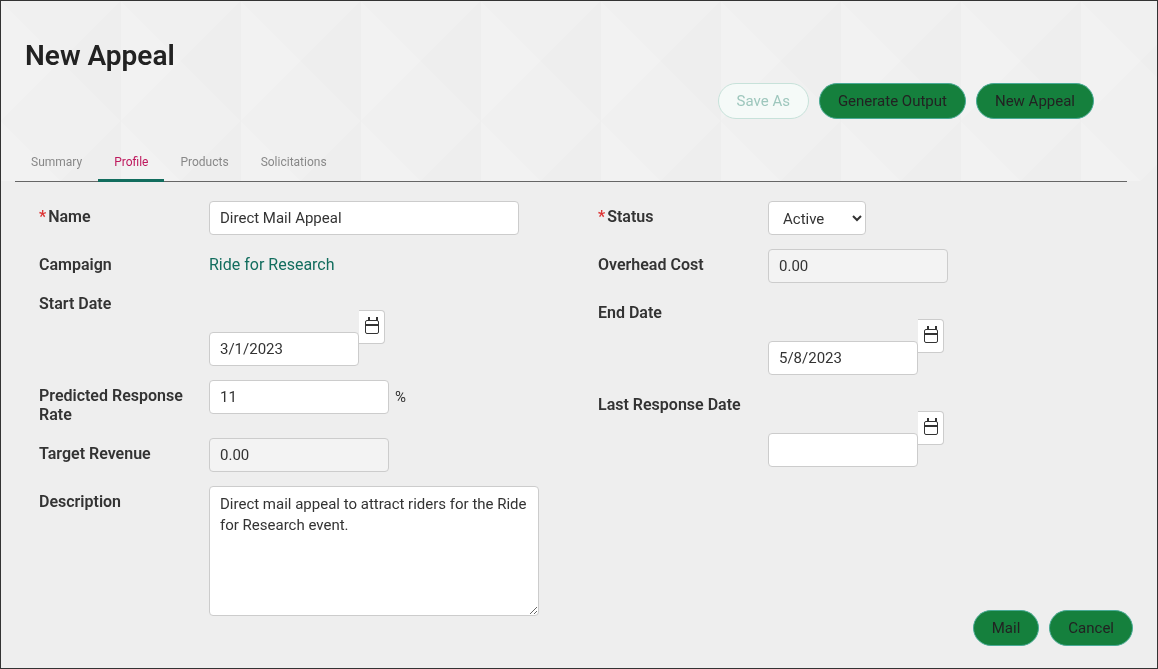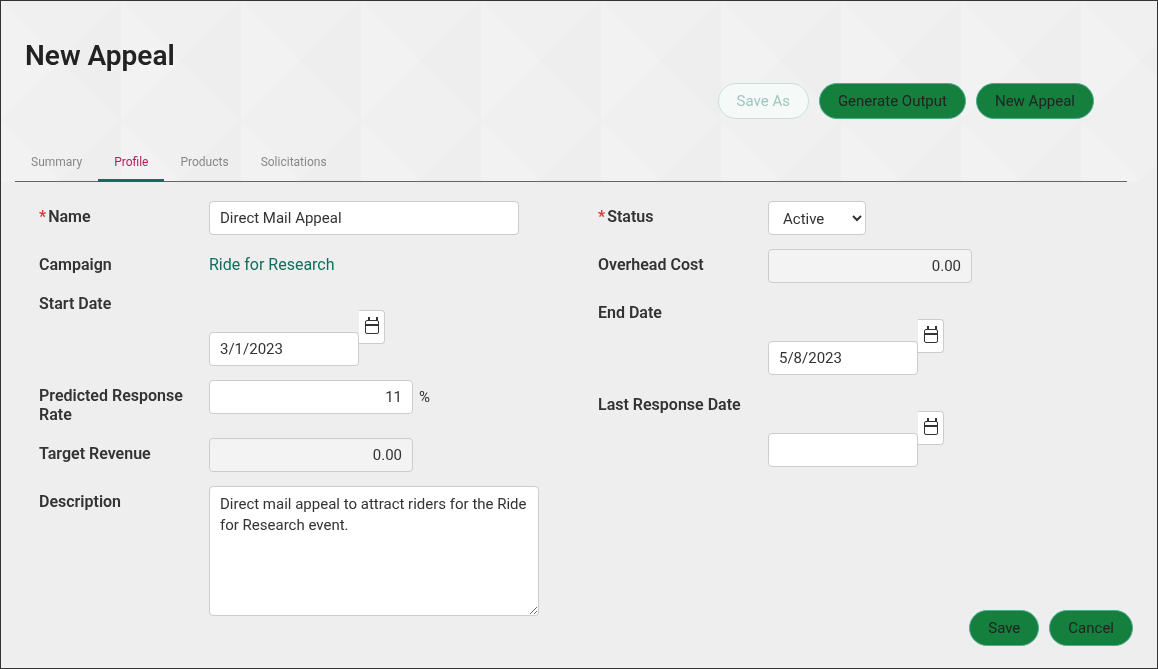--- a/index.html
+++ b/index.html
@@ -119,21 +119,21 @@
       font-family: inherit;
       font-size: 15px;
       padding: 7px 10px;
       border: 1px solid #ccc;
       border-radius: 4px;
       background: #fff;
       color: #333;
     }
     .input-wide { width: 310px; }
     .input-date { width: 150px; border-radius: 4px 0 0 4px; border-right: none; margin-top: 44px; }
-    .input-num { width: 204px; text-align: right; }
+    .input-num { width: 180px; text-align: left; }
     .input-num.readonly { background: #f3f3f3; }
     .date-btn {
       width: 26px; height: 34px;
       border: 1px solid #ccc;
       border-left: none;
       border-radius: 0 4px 4px 0;
       background: #fff;
       display: flex; align-items: center; justify-content: center;
       cursor: pointer;
       margin-left: -6px;
@@ -286,15 +286,15 @@
         <div class="date-btn">
           <div class="cal-icon"></div>
         </div>
       </div>
     </div>
 
   </div>
 </div>
 
 <div class="footer-actions">
-  <button class="btn-outlined">Save</button>
+  <button class="btn-outlined">Mail</button>
   <button class="btn-outlined">Cancel</button>
 </div>
 
 </body></html>

